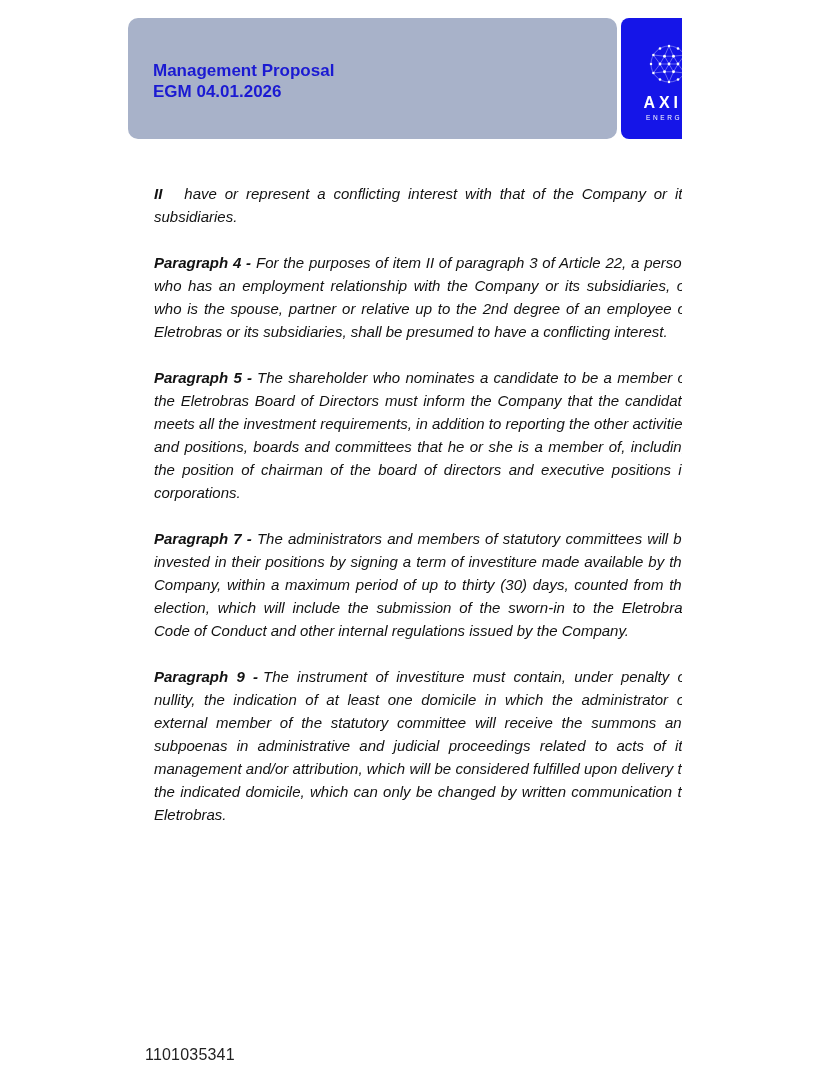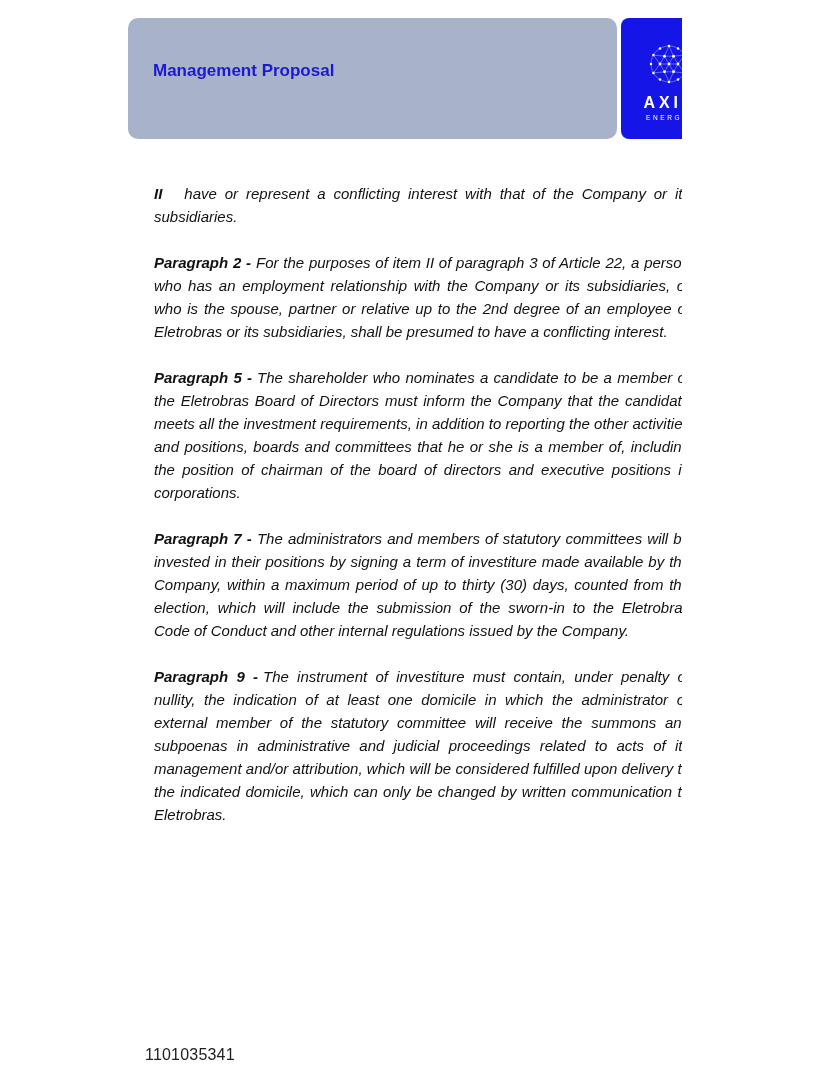--- a/index.html
+++ b/index.html
@@ -61,20 +61,21 @@
   }
 </style>
 </head>
 <body>
 
 <div class="page">
 
   <div class="banner">
     <div class="banner-title">
       <div>Management Proposal</div>
+      <div>EGM 04.01.2026</div>
     </div>
   </div>
 
   <div class="logo-box">
     <svg class="logo-sphere" viewBox="0 0 100 100" xmlns="http://www.w3.org/2000/svg" aria-hidden="true">
       <g stroke="#ffffff" stroke-width="0.8" opacity="0.75" fill="none">
         <circle cx="50" cy="50" r="30"></circle>
 
         <line x1="50" y1="50" x2="65" y2="50"></line>
         <line x1="50" y1="50" x2="57.5" y2="63"></line>
@@ -129,21 +130,21 @@
     <div class="logo-brand-sub">ENERGIA</div>
   </div>
 
   <div class="content">
 
     <p>
       <span class="lead lead-item">II</span><span>have or represent a conflicting interest with that of the Company or its subsidiaries.</span>
     </p>
 
     <p>
-      <span class="lead lead-para">Paragraph 2 -</span><span>For the purposes of item II of paragraph 3 of Article 22, a person who has an employment relationship with the Company or its subsidiaries, or who is the spouse, partner or relative up to the 2nd degree of an employee of Eletrobras or its subsidiaries, shall be presumed to have a conflicting interest.</span>
+      <span class="lead lead-para">Paragraph 4 -</span><span>For the purposes of item II of paragraph 3 of Article 22, a person who has an employment relationship with the Company or its subsidiaries, or who is the spouse, partner or relative up to the 2nd degree of an employee of Eletrobras or its subsidiaries, shall be presumed to have a conflicting interest.</span>
     </p>
 
     <p>
       <span class="lead lead-para">Paragraph 5 -</span><span>The shareholder who nominates a candidate to be a member of the Eletrobras Board of Directors must inform the Company that the candidate meets all the investment requirements, in addition to reporting the other activities and positions, boards and committees that he or she is a member of, including the position of chairman of the board of directors and executive positions in corporations.</span>
     </p>
 
 
     <p>
       <span class="lead lead-para">Paragraph 7 -</span><span>The administrators and members of statutory committees will be invested in their positions by signing a term of investiture made available by the Company, within a maximum period of up to thirty (30) days, counted from the election, which will include the submission of the sworn-in to the Eletrobras Code of Conduct and other internal regulations issued by the Company.</span>
     </p>

